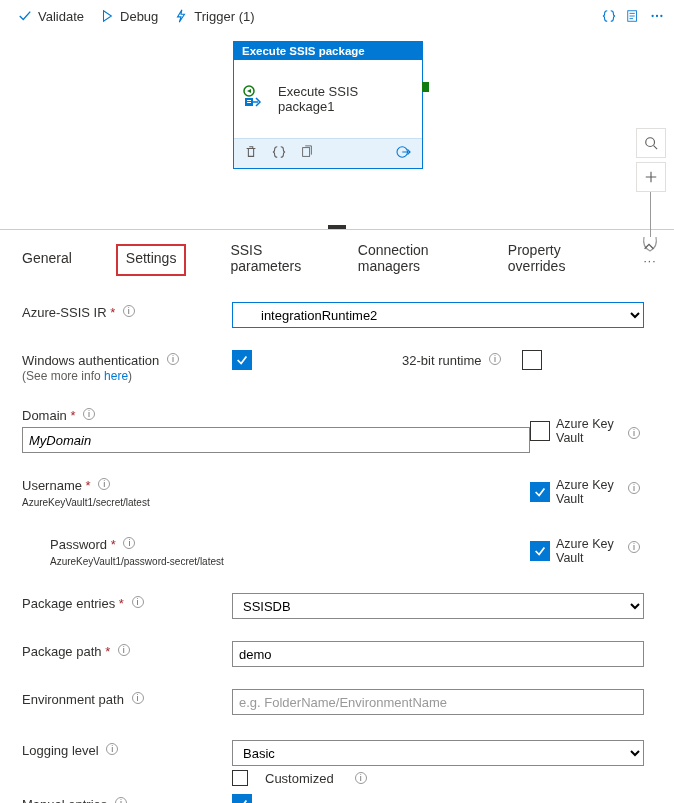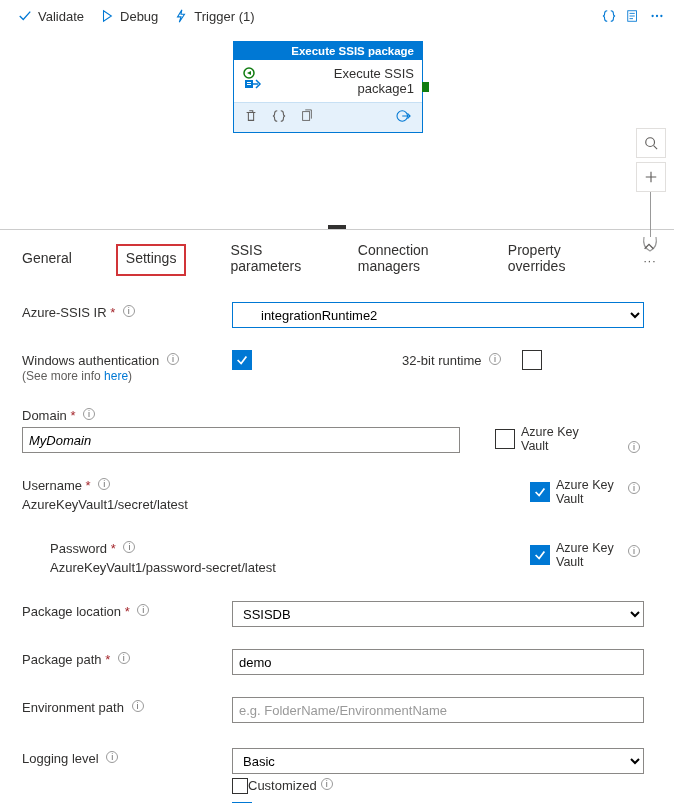--- a/index.html
+++ b/index.html
@@ -2,23 +2,23 @@
 <html><head>
 <meta charset="utf-8">
 <style>
   * { box-sizing: border-box; font-family: "Segoe UI", Arial, sans-serif; }
   body { margin: 0; width: 674px; height: 803px; background: #fff; color: #323130; font-size: 13px; overflow: hidden; position: relative; }
   .topbar { height: 30px; display: flex; align-items: center; padding: 16px 10px; border-bottom: 1px solid #fff; }
   .tb-btn { display: flex; align-items: center; gap: 6px; padding: 4px 8px; cursor: pointer; color: #323130; }
   .tb-ico { display: inline-flex; width: 14px; height: 14px; color: #0078d4; }
   .tb-right { margin-left: auto; display: flex; gap: 10px; align-items: center; }
   .canvas { height: 197px; position: relative; border-bottom: 1px solid #ccc; }
-  .activity-card { position: absolute; left: 233px; top: 8px; width: 190px; border: 1px solid #0078d4; background: #e5f1fb; text-align: right; }
+  .activity-card { position: absolute; left: 233px; top: 8px; width: 190px; border: 1px solid #0078d4; background: #e5f1fb; }
   .act-header { background: #0078d4; color: #fff; font-size: 11.5px; padding: 3px 8px; font-weight: 600; }
-  .act-body { display: flex; align-items: center; gap: 10px; padding: 6px 8px; background: #fff; border-bottom: 1px solid #c7e0f4; }
+  .act-body { display: flex; align-items: center; gap: 10px; padding: 24px 8px; background: #fff; border-bottom: 1px solid #c7e0f4; }
   .act-body span { font-size: 13px; }
   .act-foot { display: flex; align-items: center; gap: 14px; padding: 6px 10px; color: #605e5c; background:#e5f1fb;}
   .act-foot .spacer { flex: 1; }
   .green-nub { position:absolute; right:-7px; top:40px; width:7px; height:10px; background:#107c10; }
   .float-btns { position: absolute; right: 8px; top: 95px; display: flex; flex-direction: column; gap: 4px; }
   .float-btn { width: 30px; height: 30px; border: 1px solid #e1dfdd; background: #fff; display: flex; align-items: center; justify-content: center; color: #605e5c; cursor: pointer; }
   .drag-line { position:absolute; right:23px; top:159px; width:1px; height:45px; background:#999; }
   .drag-handle { position:absolute; right:14px; top:200px; width:20px; height:20px; }
   .drag-handle svg { display:block; }
 
@@ -41,22 +41,22 @@
   .akvcol { width: 90px; display: flex; align-items: center; gap: 6px; font-size: 12.5px; }
   .iconcol { width: 24px; display:flex; justify-content:center; padding-top:4px;}
   select, input[type=text] { width: 100%; height: 26px; border: 1px solid #8a8886; padding: 0 6px; font-size: 13px; background:#fff;}
   select.highlight, input.highlight { border: 1px solid #0078d4; padding-left: 24px; }
   input::placeholder { color:#999; }
   .cbx { width: 20px; height: 20px; border: 1px solid #323130; display: inline-flex; align-items:center; justify-content:center; cursor:pointer; background:#fff; flex-shrink:0;}
   .cbx.checked { background: #0078d4; border-color:#0078d4; color:#fff; }
   .cbx svg { width:14px; height:14px; }
   .subtext { font-size: 12px; color: #605e5c; }
   .subtext a { color:#0078d4; text-decoration:none; cursor:pointer;}
-  .plain-val { padding: 4px 0; font-size:13px; }
-  .customized-line { display:flex; gap:0; margin-top:4px; font-size:13px;}
+  .plain-val { padding: 4px 0; font-size:10px; }
+  .customized-line { display:flex; align-items:center; gap:17px; margin-top:4px; font-size:13px;}
   .dualrow .labelcol { width:210px; }
   .dualrow .mid { width:170px; }
   .dualrow .rightlbl { width:120px; padding-top:3px;}
   .domain-input { width:330px;font-style:italic;}
   .small-handle { position:absolute; left:50%; bottom:0; transform:translateX(-50%); width:18px; height:4px; background:#323130;}
 </style>
 </head>
 <body>
 
 <div class="topbar">
@@ -199,21 +199,21 @@
         </span>
     </div>
     <div class="rightlbl"><span>32-bit runtime</span> <span class="info-ico">i</span></div>
     <div>
       <span class="cbx"></span>
     </div>
   </div>
 
   <div class="row">
     <div class="labelcol" style="width:100%;">
-      <div style="display:flex; align-items:flex-end;gap:35px;">
+      <div style="display:flex; align-items:center;">
         <div style="flex:1;">
           <span>Domain</span> <span class="req">*</span> <span class="info-ico">i</span>
           <div style="margin-top:4px;"><input type="text" class="domain-input" value="MyDomain" style=""></div>
         </div>
         <div class="akvcol">
             <span class="cbx"></span>
             <span>Azure Key Vault</span>
           </div>
         <div class="iconcol">
             <span class="info-ico">i</span>
@@ -260,21 +260,21 @@
             <span>Azure Key Vault</span>
           </div>
         <div class="iconcol">
             <span class="info-ico">i</span>
           </div>
       </div>
     </div>
   </div>
 
   <div class="row">
-    <div class="labelcol"><span>Package location</span> <span class="req">*</span> <span class="info-ico">i</span></div>
+    <div class="labelcol"><span>Package entries</span> <span class="req">*</span> <span class="info-ico">i</span></div>
     <div class="ctrlcol"><select><option>SSISDB</option></select></div>
   </div>
 
   <div class="row">
     <div class="labelcol"><span>Package path</span> <span class="req">*</span> <span class="info-ico">i</span></div>
     <div class="ctrlcol"><input type="text" value="demo" style=""></div>
   </div>
 
   <div class="row">
     <div class="labelcol"><span>Environment path</span> <span class="info-ico">i</span></div>

